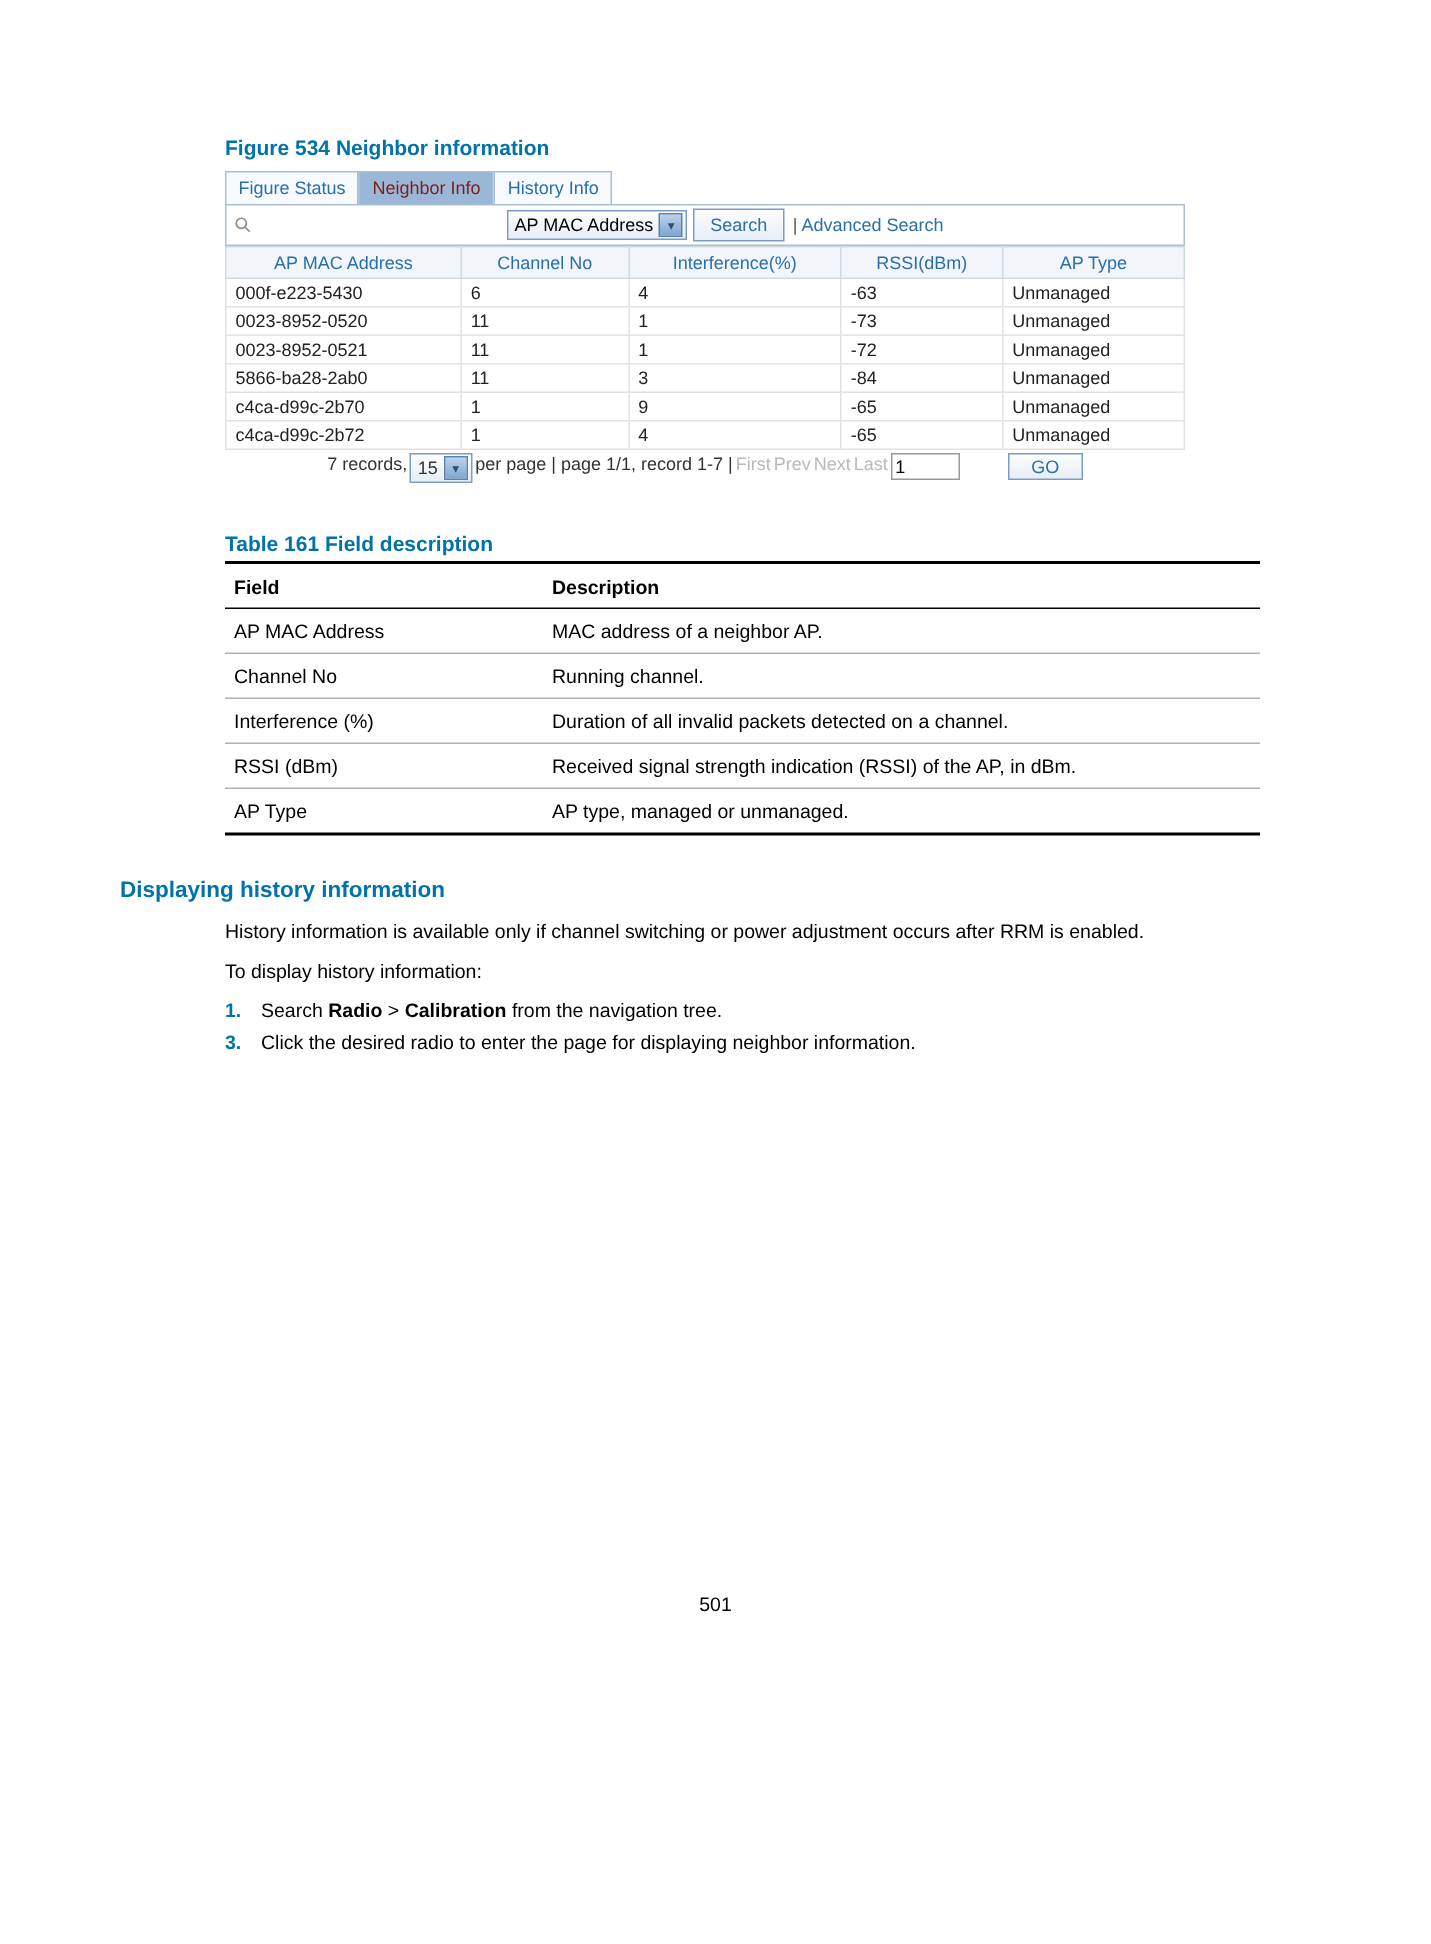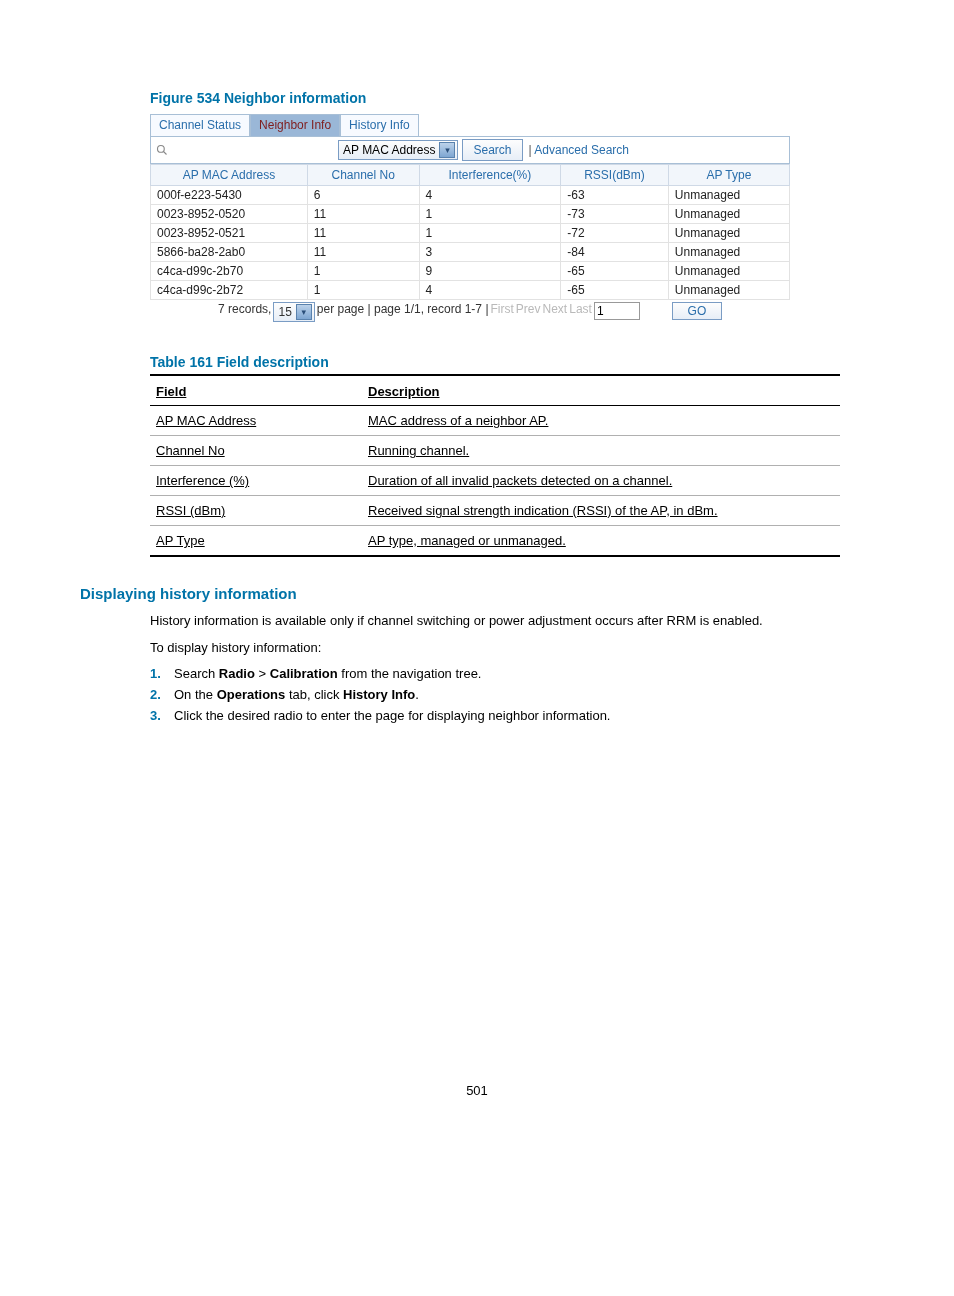--- a/index.html
+++ b/index.html
@@ -134,21 +134,20 @@
     padding: 1px 0;
     margin-left: 30px;
   }
 
   
   .desc-table {
     margin-left: 70px;
     width: 690px;
     border-collapse: collapse;
     font-size: 13px;
-    text-decoration: underline;
   }
   .desc-table thead th {
     text-align: left;
     font-weight: bold;
     padding: 8px 6px 6px 6px;
     border-top: 2px solid #000;
     border-bottom: 1px solid #000;
   }
   .desc-table tbody td {
     padding: 7px 6px;
@@ -164,21 +163,21 @@
 
   .page-no-footer { text-align: center; font-size: 13px; margin-top: 360px; }
 </style>
 </head>
 <body>
 
 <div class="figure-title">Figure 534 Neighbor information</div>
 
 <div class="ui-shot">
   <div class="tabs">
-    <div class="tab">Channel Status</div>
+    <div class="tab">Figure Status</div>
     <div class="tab active">Neighbor Info</div>
     <div class="tab">History Info</div>
   </div>
   <div class="search-row">
     <span class="search-icon">
       <svg width="12" height="12" viewBox="0 0 16 16">
           <circle cx="6.5" cy="6.5" r="4.5" fill="none" stroke="#888" stroke-width="1.5"></circle>
           <line x1="10" y1="10" x2="14" y2="14" stroke="#888" stroke-width="1.5"></line>
         </svg>
     </span>
@@ -292,18 +291,17 @@
       </tr>
     </tbody>
 </table>
 
 <div class="section-title">Displaying history information</div>
 <div class="body-block">
   <p>History information is available only if channel switching or power adjustment occurs after RRM is enabled.</p>
   <p>To display history information:</p>
   <div id="steps">
       <div style="margin: 6px 0px;"><span class="num" style="color:#0073a8;font-weight:bold;display:inline-block;width:24px;">1.</span><span>Search </span><span class="bold">Radio</span><span> &gt; </span><span class="bold">Calibration</span><span> from the navigation tree.</span></div>
-      <div style="margin: 6px 0px;"><span class="num" style="color:#0073a8;font-weight:bold;display:inline-block;width:24px;">2.</span><span>On the </span><span class="bold">Operations</span><span> tab, click </span><span class="bold">History Info</span><span>.</span></div>
       <div style="margin: 6px 0px;"><span class="num" style="color:#0073a8;font-weight:bold;display:inline-block;width:24px;">3.</span><span>Click the desired radio to enter the page for displaying neighbor information.</span></div>
     </div>
 </div>
 
 <div class="page-no-footer">501</div>
 
 </body></html>

